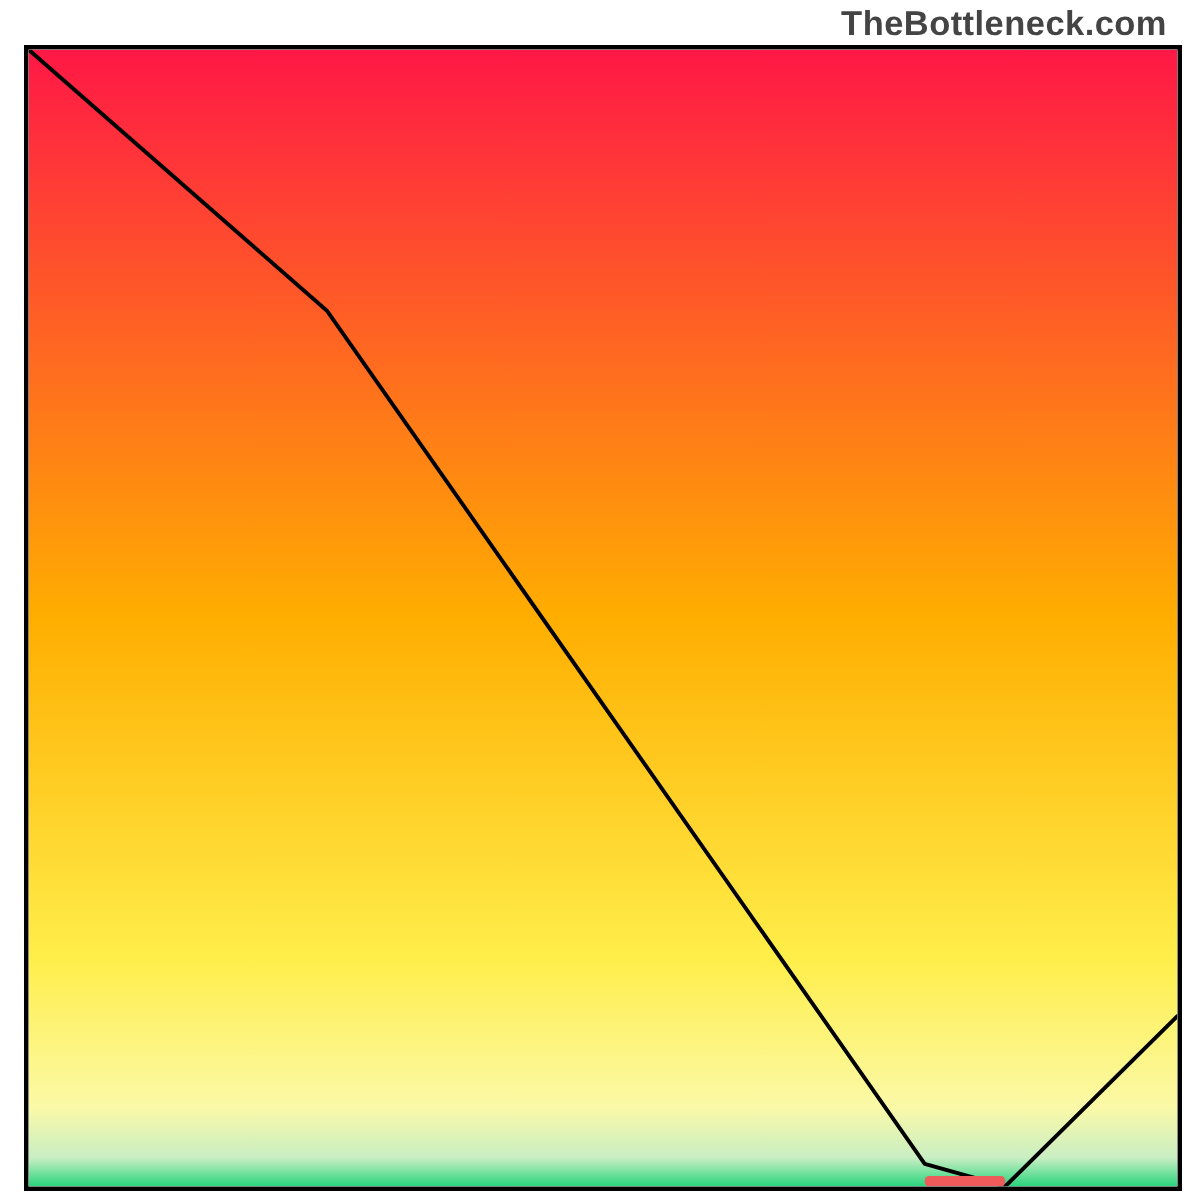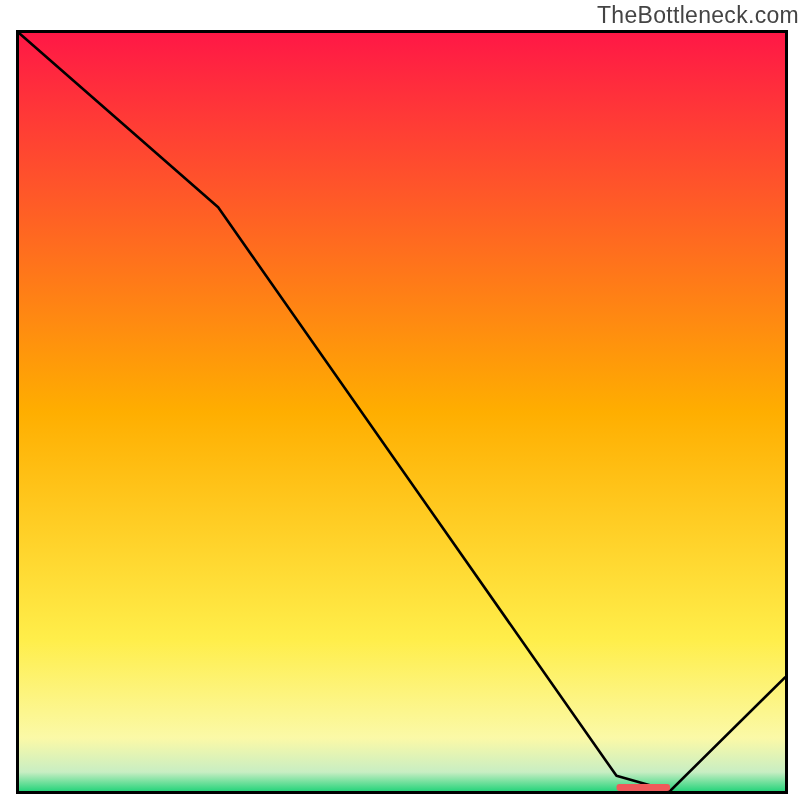--- a/index.html
+++ b/index.html
@@ -12,23 +12,23 @@
     overflow: hidden;
   }
   .stage {
     position: relative;
     width: 800px;
     height: 800px;
   }
   .attribution {
     position: absolute;
     top: 2px;
-    right: 1px;
+    right: 22px;
     font-size: 23px;
-    font-weight: 400;
+    font-weight: 700;
     color: #444444;
     letter-spacing: 0.3px;
   }
   .plot {
     position: absolute;
     left: 16px;
     top: 30px;
     width: 772px;
     height: 764px;
     box-sizing: border-box;

